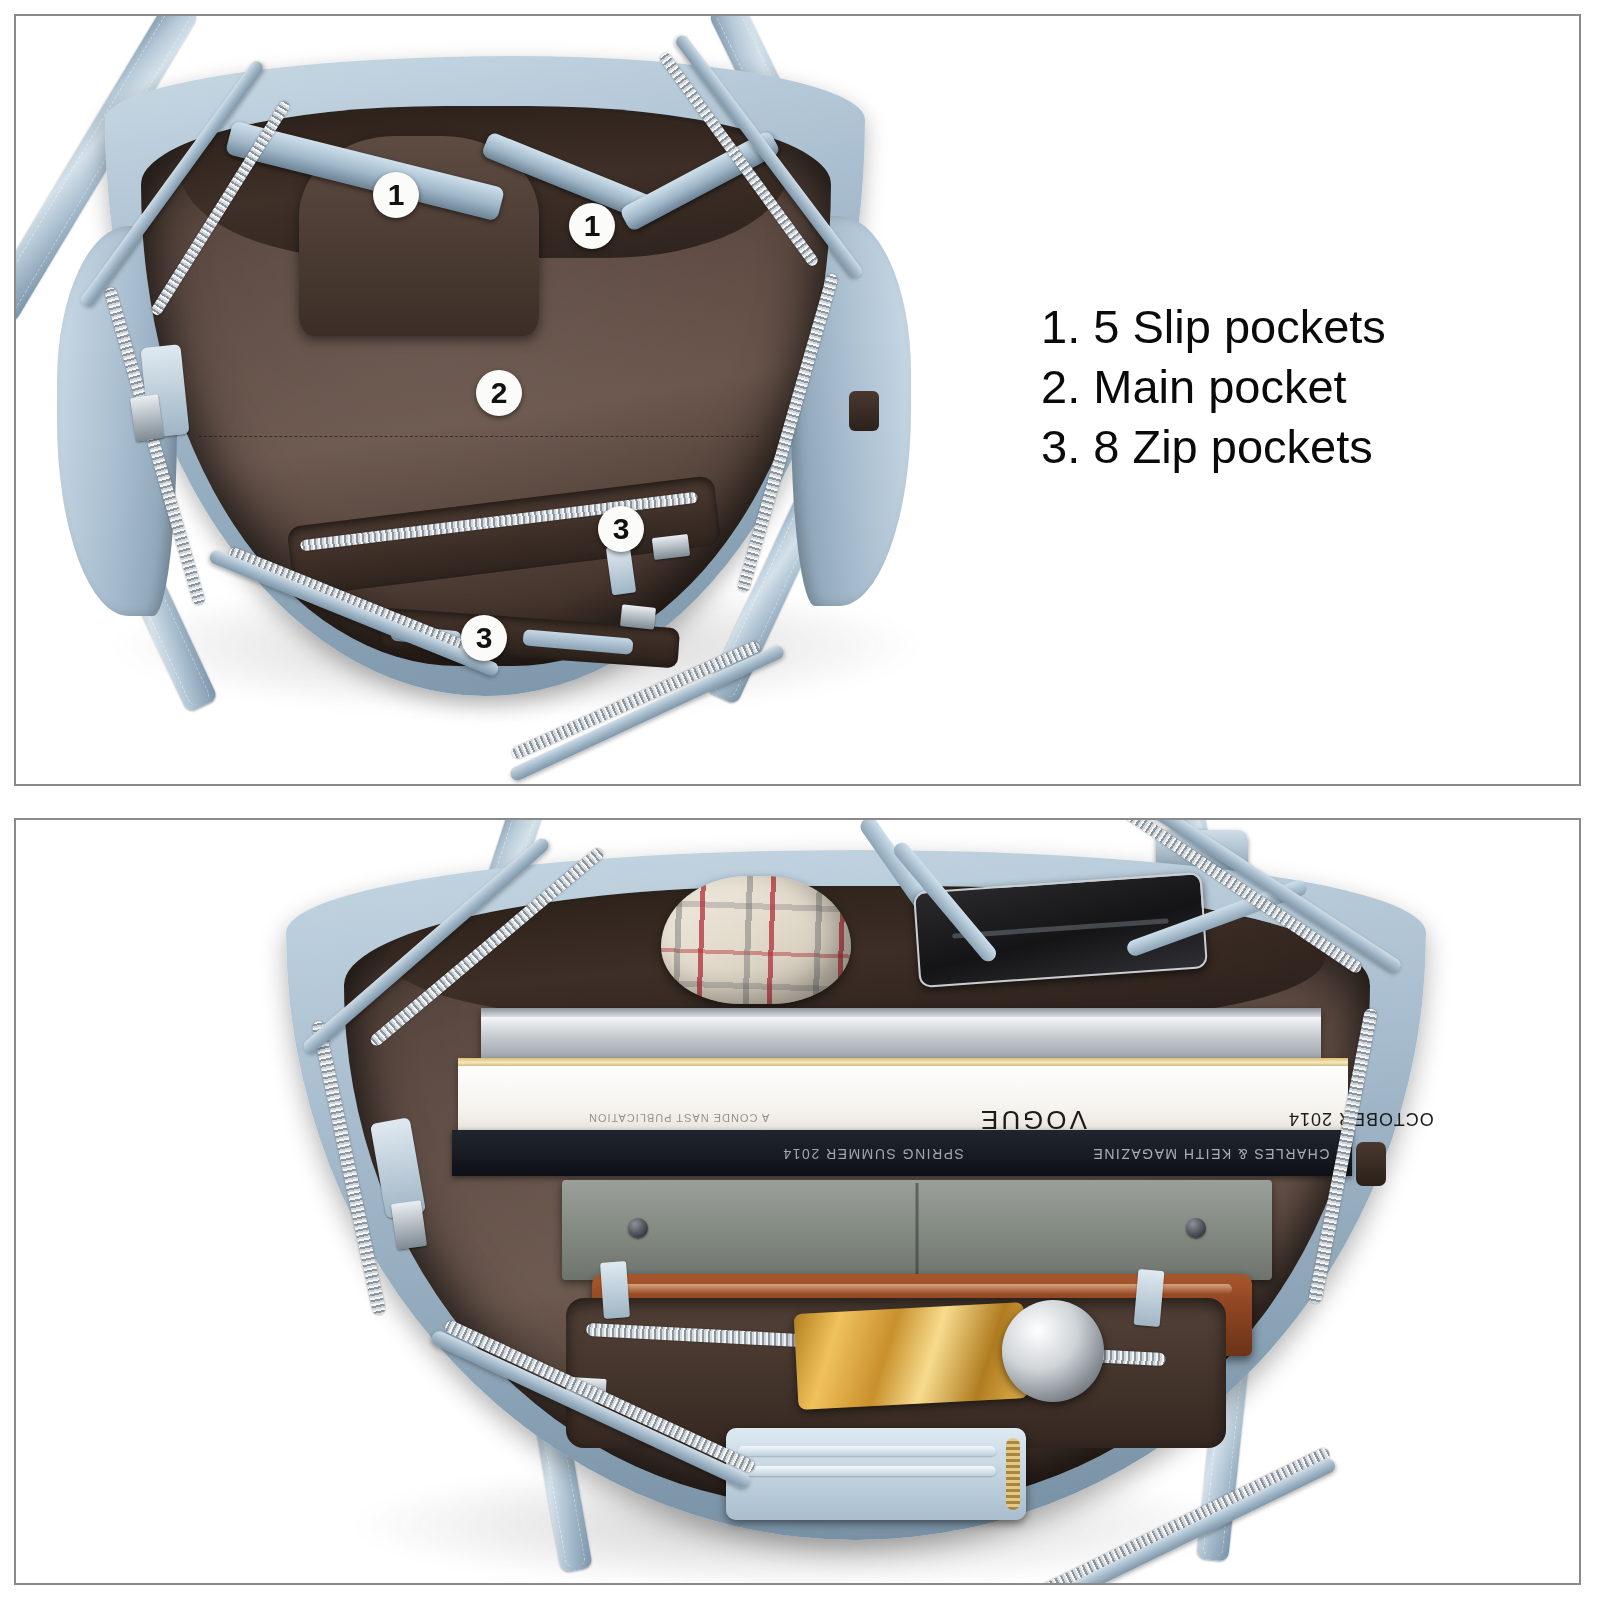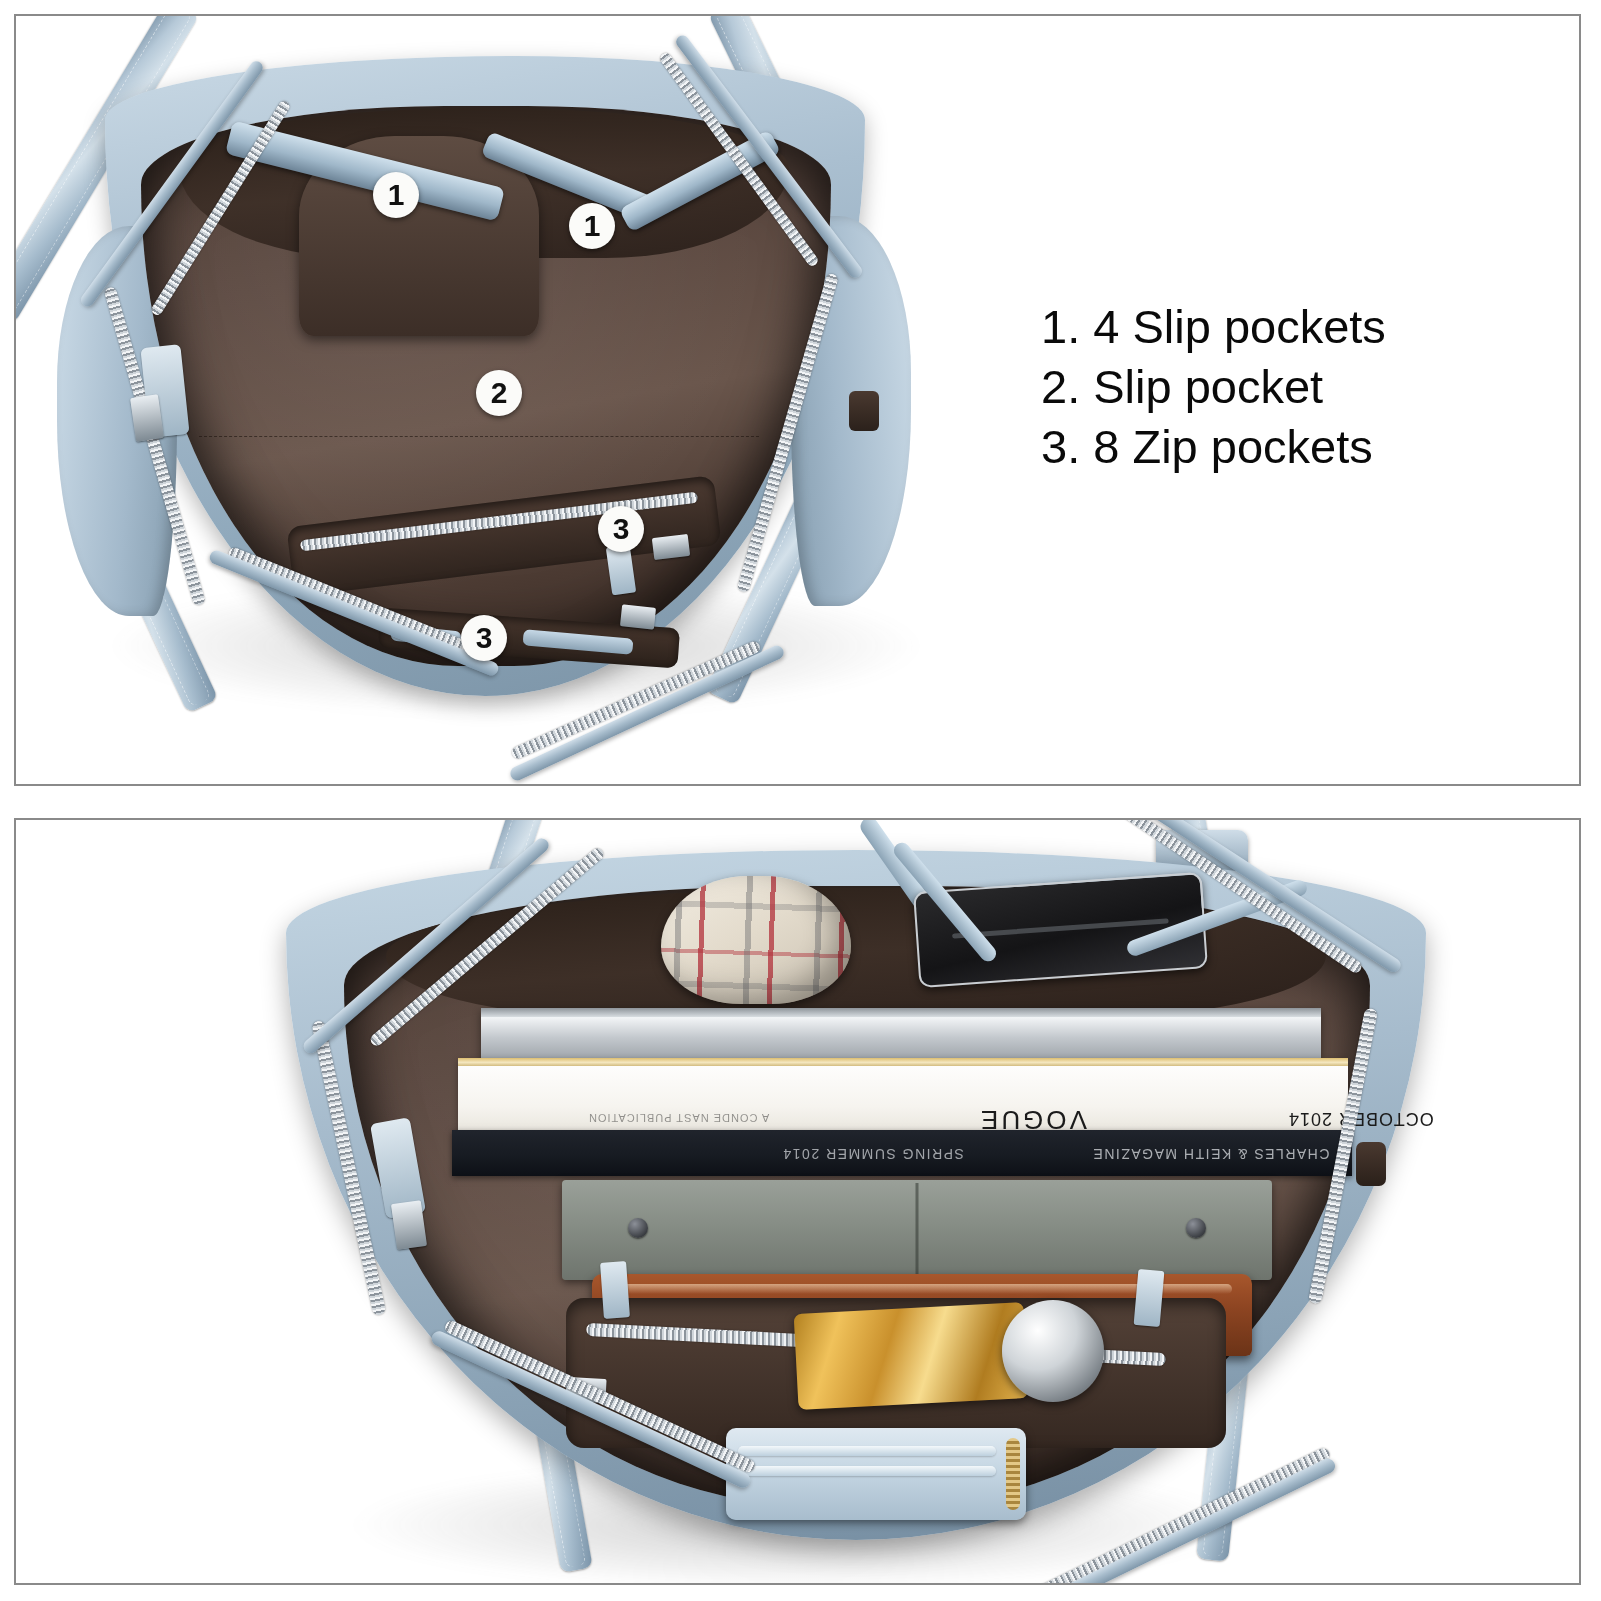--- a/index.html
+++ b/index.html
@@ -356,25 +356,25 @@
       <div class="badge" style="left:582px;top:490px;">
           <span>3</span>
         </div>
       <div class="badge" style="left:445px;top:599px;">
           <span>3</span>
         </div>
 
       <div class="legend">
         <div class="legend-row">
           <span>1.</span>
-          <span>4 Slip pockets</span>
+          <span>5 Slip pockets</span>
         </div>
         <div class="legend-row">
           <span>2.</span>
-          <span>Slip pocket</span>
+          <span>Main pocket</span>
         </div>
         <div class="legend-row">
           <span>3.</span>
           <span>8 Zip pockets</span>
         </div>
       </div>
 
     </div>
   </div>
 

